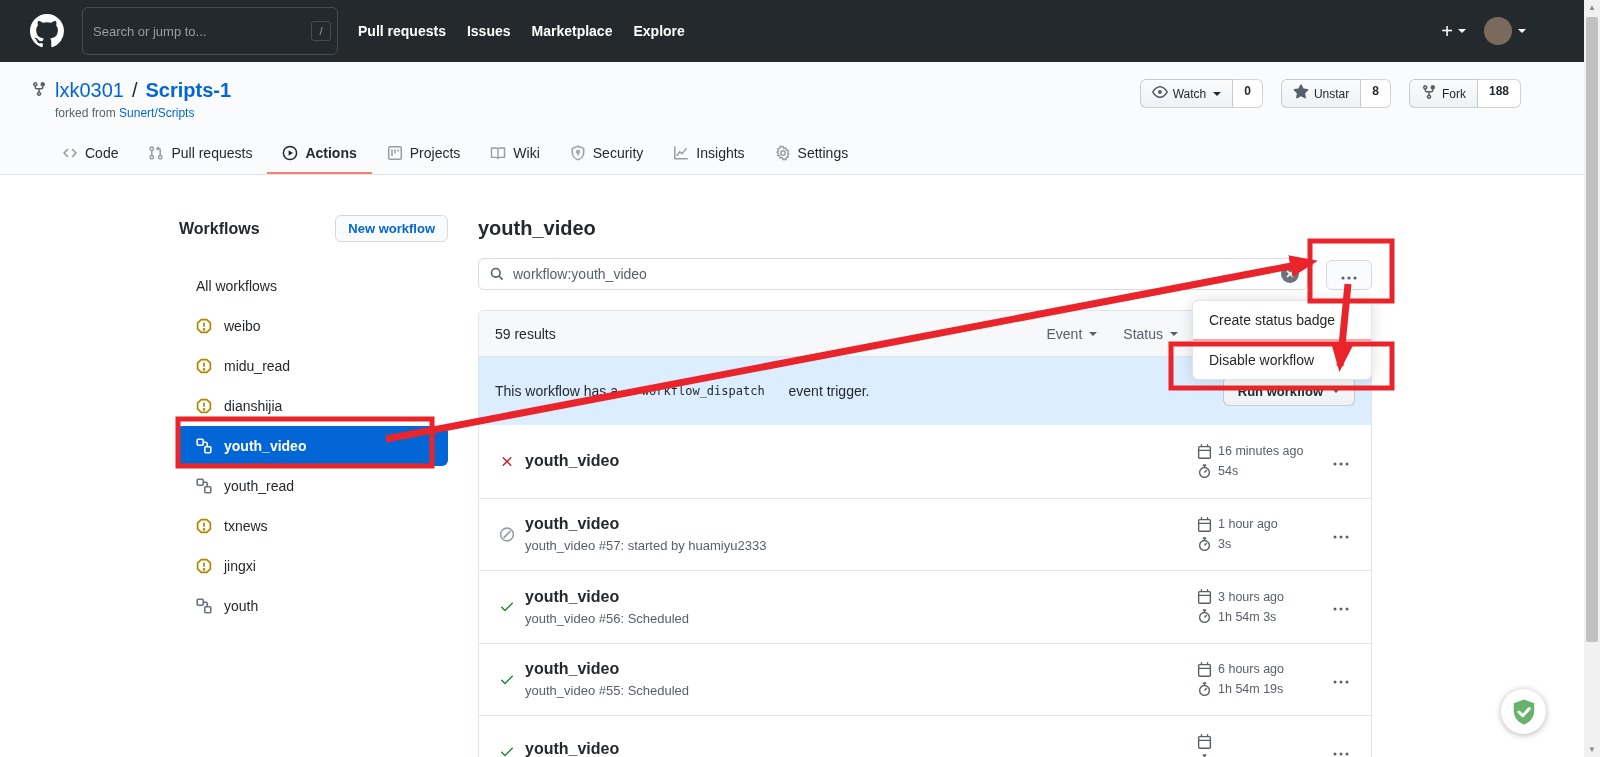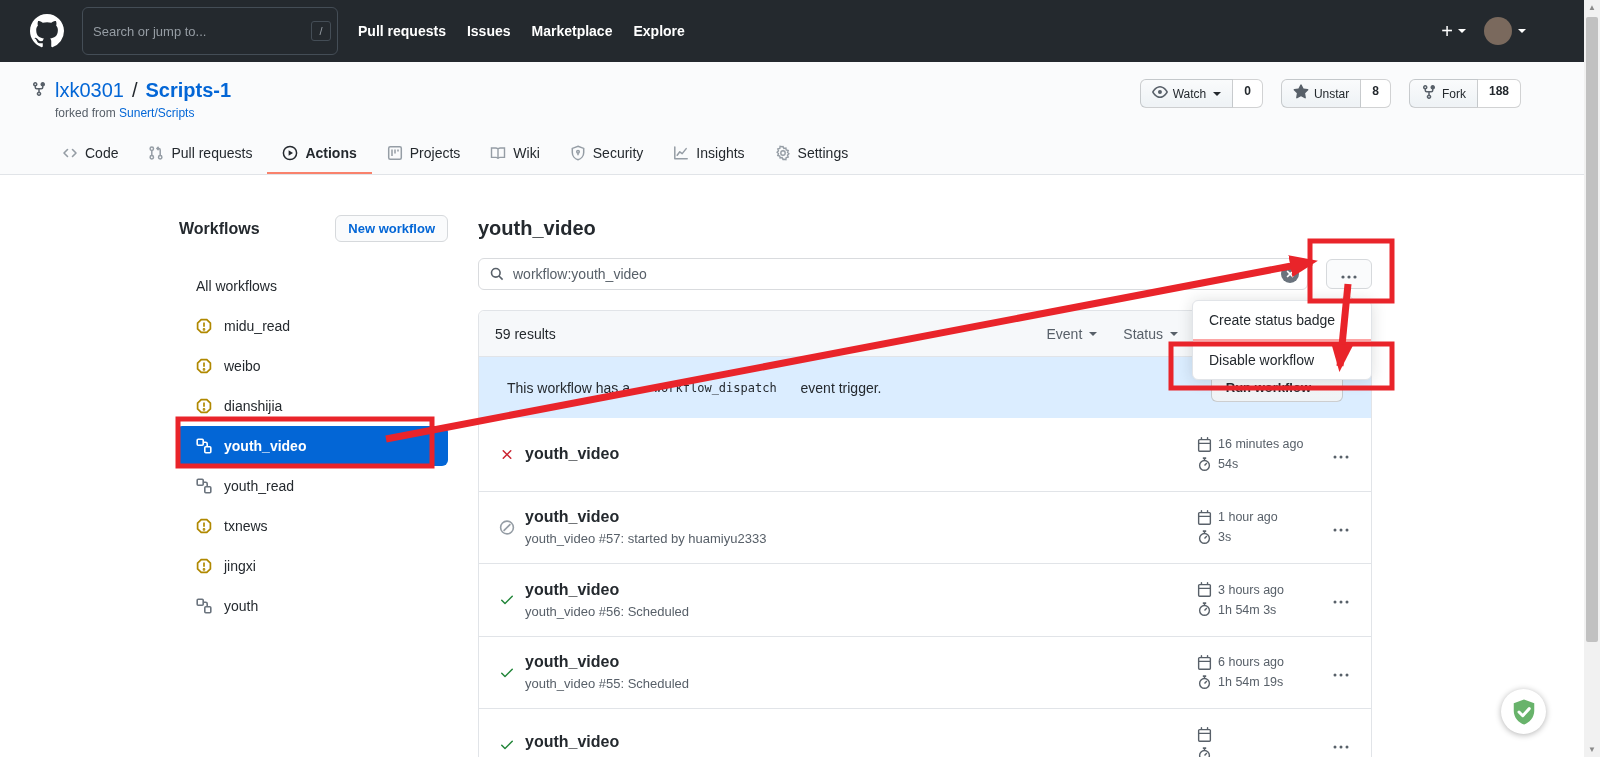--- a/index.html
+++ b/index.html
@@ -67,39 +67,39 @@
   .wf-item .icn { width:16px; display:flex; color:#6a737d; }
   .wf-item .icn.warn { color:#b08800; }
   .wf-item .lbl { margin-left:12px; }
   .wf-item.all { color:#24292e; }
   .wf-item.selected { background:#0366d6; color:#fff; font-weight:600; }
   .wf-item.selected .icn { color:#fff; }
 
   
   .main { flex:1; margin-left:30px; position:relative; }
   .page-title { font-size:20px; font-weight:700; margin:2px 0 18px; }
-  .search-row { display:flex; align-items:center; }
+  .search-row { display:flex; align-items:flex-end; }
   .wf-searchbox { flex:1; height:32px; border:1px solid #d9dbde; border-radius:6px; background:#fff;
     display:flex; align-items:center; padding:0 8px 0 10px; }
   .wf-searchbox .icn { color:#586069; display:flex; }
   .wf-search-text { flex:1; margin-left:8px; font-size:14px; color:#586069; border:none; outline:none;
     background:transparent; font-family:inherit; }
   .clear-btn { width:18px; height:18px; border-radius:50%; background:#6a737d; color:#fff; border:none;
     display:flex; align-items:center; justify-content:center; font-size:11px; font-weight:700; cursor:pointer; }
   .kebab-btn { margin-left:18px; width:46px; height:30px; background:#fafbfc; border:1px solid #d6d9dc;
     border-radius:6px; display:flex; align-items:center; justify-content:center; color:#586069; cursor:pointer; }
 
   .results-card { margin-top:20px; border:1px solid #e1e4e8; border-radius:6px 6px 0 0; }
   .results-head { background:#f6f8fa; border-bottom:1px solid #e1e4e8; border-radius:6px 6px 0 0;
     height:46px; display:flex; align-items:center; padding:0 16px; }
   .results-count { font-size:14px; }
   .filters { margin-left:auto; display:flex; gap:26px; margin-right:177px; }
   .filter { font-size:14px; color:#586069; display:flex; align-items:center; gap:5px; cursor:pointer; }
 
-  .notice { background:#dbedff; height:61px; display:flex; align-items:center; padding:0 28px; font-size:14px;gap:8px; }
+  .notice { background:#dbedff; height:68px; display:flex; align-items:center; padding:0 16px; font-size:14px;gap:8px; }
   .notice code { font-family:"DejaVu Sans Mono","Liberation Mono",monospace; font-size:12px; padding:0 4px; }
   .run-wf-btn { margin-left:auto; background:linear-gradient(-180deg,#fafbfc,#eff3f6 90%);
     border:1px solid rgba(27,31,35,.2); border-radius:6px; font-size:13px; font-weight:600; color:#24292e;
     padding:6px 14px; display:flex; align-items:center; gap:7px; cursor:pointer; }
   .run-wf-btn .caret { border-top-color:#586069; }
 
   .run-row { height:72.5px; display:flex; align-items:center; padding:0 16px 0 20px; border-top:1px solid #e1e4e8; }
   .run-row:first-of-type { border-top:none; }
   .run-status { width:16px; display:flex; flex:0 0 auto; }
   .run-main { margin-left:10px; flex:1; min-width:0; }
@@ -309,31 +309,31 @@
         <span class="lbl" style="margin-left:0">All workflows</span>
       </li>
     <li class="wf-item">
           <span class="icn warn">
             <svg width="16" height="16" viewBox="0 0 16 16" fill="none" stroke="currentColor" stroke-width="1.7">
               <polygon points="5.2,1.6 10.8,1.6 14.4,5.2 14.4,10.8 10.8,14.4 5.2,14.4 1.6,10.8 1.6,5.2"></polygon>
               <line x1="8" y1="4.6" x2="8" y2="8.8"></line>
               <circle cx="8" cy="11.4" r="0.5" fill="currentColor"></circle>
             </svg>
           </span>
-          <span class="lbl">midu_read</span>
+          <span class="lbl">weibo</span>
         </li>
         <li class="wf-item">
           <span class="icn warn">
             <svg width="16" height="16" viewBox="0 0 16 16" fill="none" stroke="currentColor" stroke-width="1.7">
               <polygon points="5.2,1.6 10.8,1.6 14.4,5.2 14.4,10.8 10.8,14.4 5.2,14.4 1.6,10.8 1.6,5.2"></polygon>
               <line x1="8" y1="4.6" x2="8" y2="8.8"></line>
               <circle cx="8" cy="11.4" r="0.5" fill="currentColor"></circle>
             </svg>
           </span>
-          <span class="lbl">weibo</span>
+          <span class="lbl">midu_read</span>
         </li>
         <li class="wf-item">
           <span class="icn warn">
             <svg width="16" height="16" viewBox="0 0 16 16" fill="none" stroke="currentColor" stroke-width="1.7">
               <polygon points="5.2,1.6 10.8,1.6 14.4,5.2 14.4,10.8 10.8,14.4 5.2,14.4 1.6,10.8 1.6,5.2"></polygon>
               <line x1="8" y1="4.6" x2="8" y2="8.8"></line>
               <circle cx="8" cy="11.4" r="0.5" fill="currentColor"></circle>
             </svg>
           </span>
           <span class="lbl">dianshijia</span>

